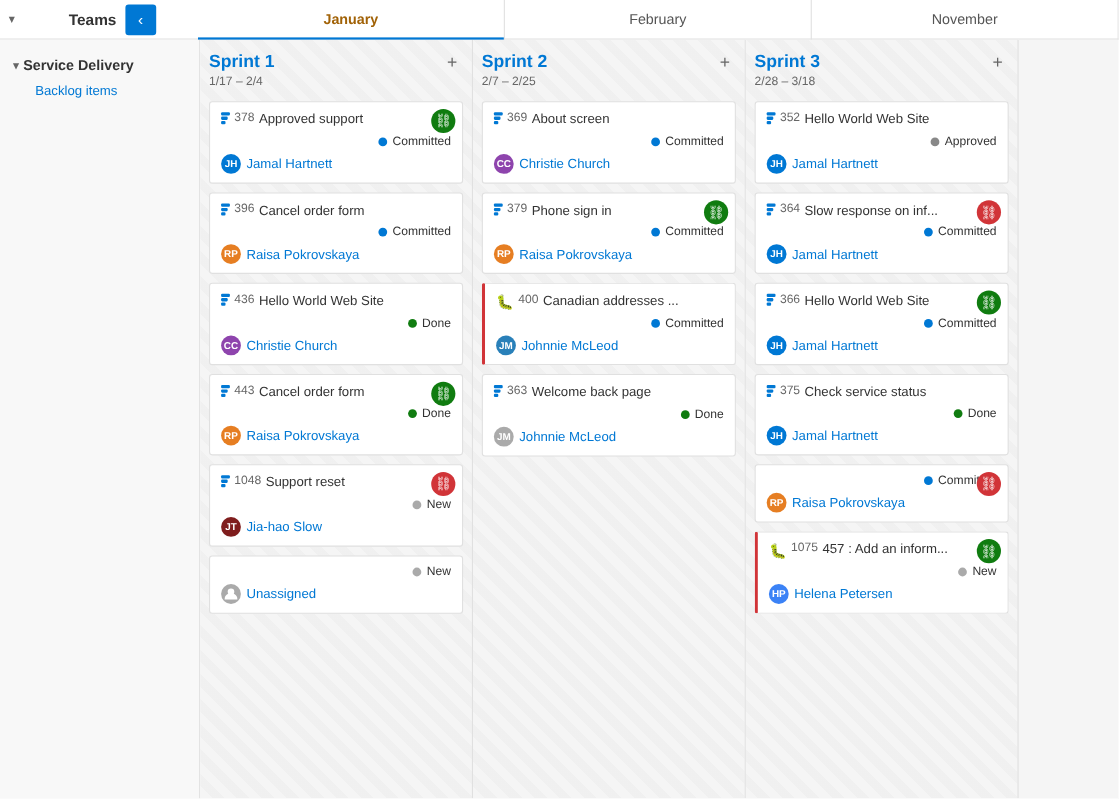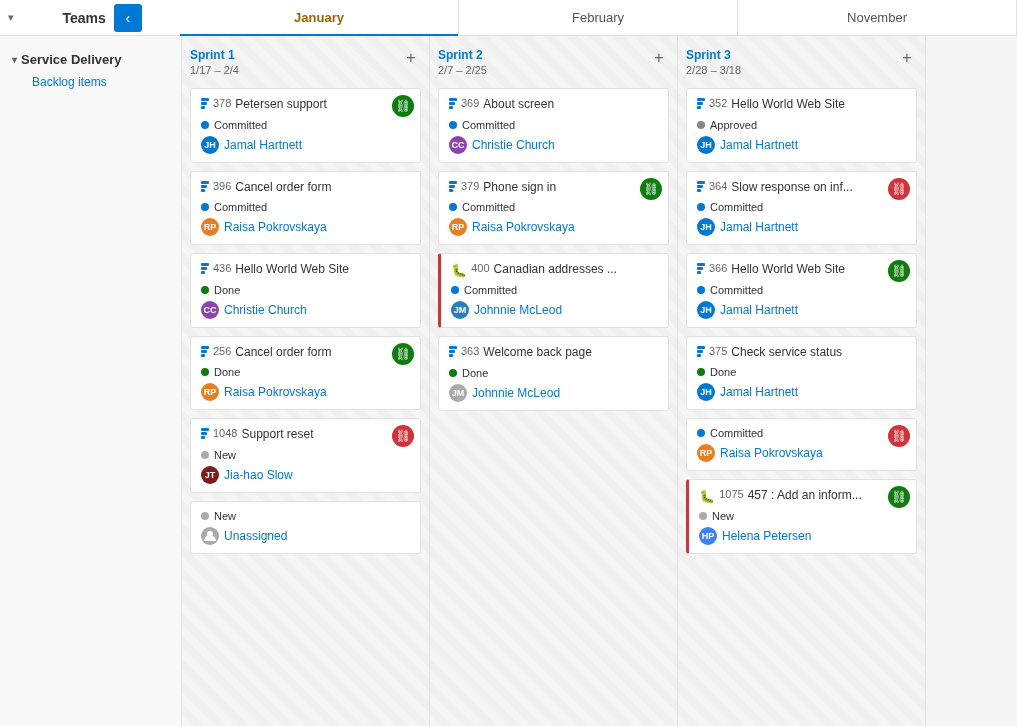--- a/index.html
+++ b/index.html
@@ -29,40 +29,40 @@
     .sidebar-item { padding: 4px 8px 4px 24px; font-size: 12px; color: #0078d4; cursor: pointer; }
     
     
     .board { display: flex; flex: 1; overflow-x: auto; overflow-y: auto; background: #f5f5f5; }
     
     
     .sprint-col { min-width: 248px; max-width: 248px; display: flex; flex-direction: column; padding: 8px; gap: 8px; border-right: 1px solid #e0e0e0; background: #f5f5f5; }
     
     .sprint-header { display: flex; align-items: flex-start; justify-content: space-between; padding: 4px 0; }
     .sprint-title-block {}
-    .sprint-name { font-size: 12px; font-weight: 600; color: #0078d4; }
+    .sprint-name { font-size: 16px; font-weight: 600; color: #0078d4; }
     .sprint-dates { font-size: 11px; color: #666; margin-top: 2px; }
     .sprint-add { color: #666; font-size: 16px; cursor: pointer; width: 20px; height: 20px; display: flex; align-items: center; justify-content: center; }
     
     
     .card { background: #fff; border: 1px solid #e0e0e0; border-radius: 3px; padding: 8px 10px; position: relative; cursor: pointer; }
     .card.border-red { border-left: 3px solid #d13438; }
     
     .card-top { display: flex; align-items: flex-start; gap: 4px; margin-bottom: 6px; }
     .card-icon { display: flex; align-items: center; gap: 2px; flex-shrink: 0; margin-top: 1px; }
     .card-icon-bar { display: flex; flex-direction: column; gap: 1px; }
     .card-icon-bar span { display: block; height: 3px; background: #0078d4; border-radius: 1px; }
     .card-icon-bar span:nth-child(1) { width: 8px; }
     .card-icon-bar span:nth-child(2) { width: 6px; }
     .card-icon-bar span:nth-child(3) { width: 4px; }
     .card-icon-bug { color: #d13438; font-size: 13px; }
     .card-id { font-size: 11px; color: #666; flex-shrink: 0; }
     .card-title { font-size: 12px; color: #333; line-height: 1.3; }
     
-    .card-status { display: flex; align-items: center; gap: 5px; margin-bottom: 5px; }
+    .card-status { display: flex; align-items: center; gap: 5px; margin-bottom: 5px; justify-content: flex-end; }
     .status-dot { width: 8px; height: 8px; border-radius: 50%; flex-shrink: 0; }
     .status-dot.committed { background: #0078d4; }
     .status-dot.done { background: #107c10; }
     .status-dot.approved { background: #888; }
     .status-dot.new { background: #aaa; }
     .status-label { font-size: 11px; color: #333; }
     
     .card-assignee { display: flex; align-items: center; gap: 5px; }
     .avatar { width: 18px; height: 18px; border-radius: 50%; display: flex; align-items: center; justify-content: center; font-size: 9px; font-weight: 600; color: #fff; flex-shrink: 0; overflow: hidden; }
     .avatar-text { font-size: 12px; color: #0078d4; cursor: pointer; }
@@ -120,21 +120,21 @@
       <div class="card-link-icon green">⛓</div>
       <div class="card-top">
         <div class="card-icon">
         <div class="card-icon-bar">
           <span></span>
                   <span></span>
                   <span></span>
         </div>
       </div>
         <span class="card-id">378</span>
-        <span class="card-title">Petersen support</span>
+        <span class="card-title">Approved support</span>
       </div>
       <div class="card-status">
         <div class="status-dot committed"></div>
         <span class="status-label">Committed</span>
       </div>
       <div class="card-assignee">
         <div class="avatar" style="background-color: #0078d4;">JH</div>
         <span class="avatar-text">Jamal Hartnett</span>
       </div>
     </div>
@@ -185,21 +185,21 @@
           <div class="card">
       <div class="card-link-icon green">⛓</div>
       <div class="card-top">
         <div class="card-icon">
         <div class="card-icon-bar">
           <span></span>
                   <span></span>
                   <span></span>
         </div>
       </div>
-        <span class="card-id">256</span>
+        <span class="card-id">443</span>
         <span class="card-title">Cancel order form</span>
       </div>
       <div class="card-status">
         <div class="status-dot done"></div>
         <span class="status-label">Done</span>
       </div>
       <div class="card-assignee">
         <div class="avatar" style="background-color: #e67e22;">RP</div>
         <span class="avatar-text">Raisa Pokrovskaya</span>
       </div>

